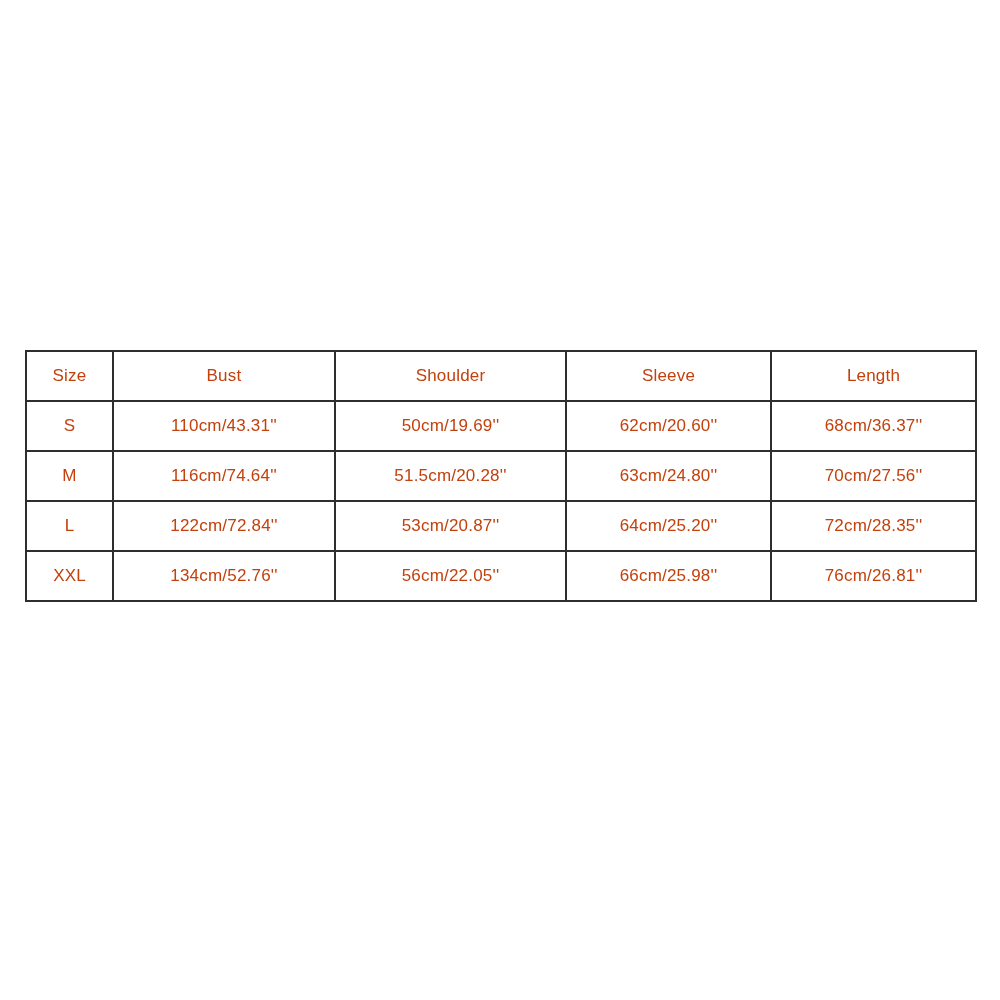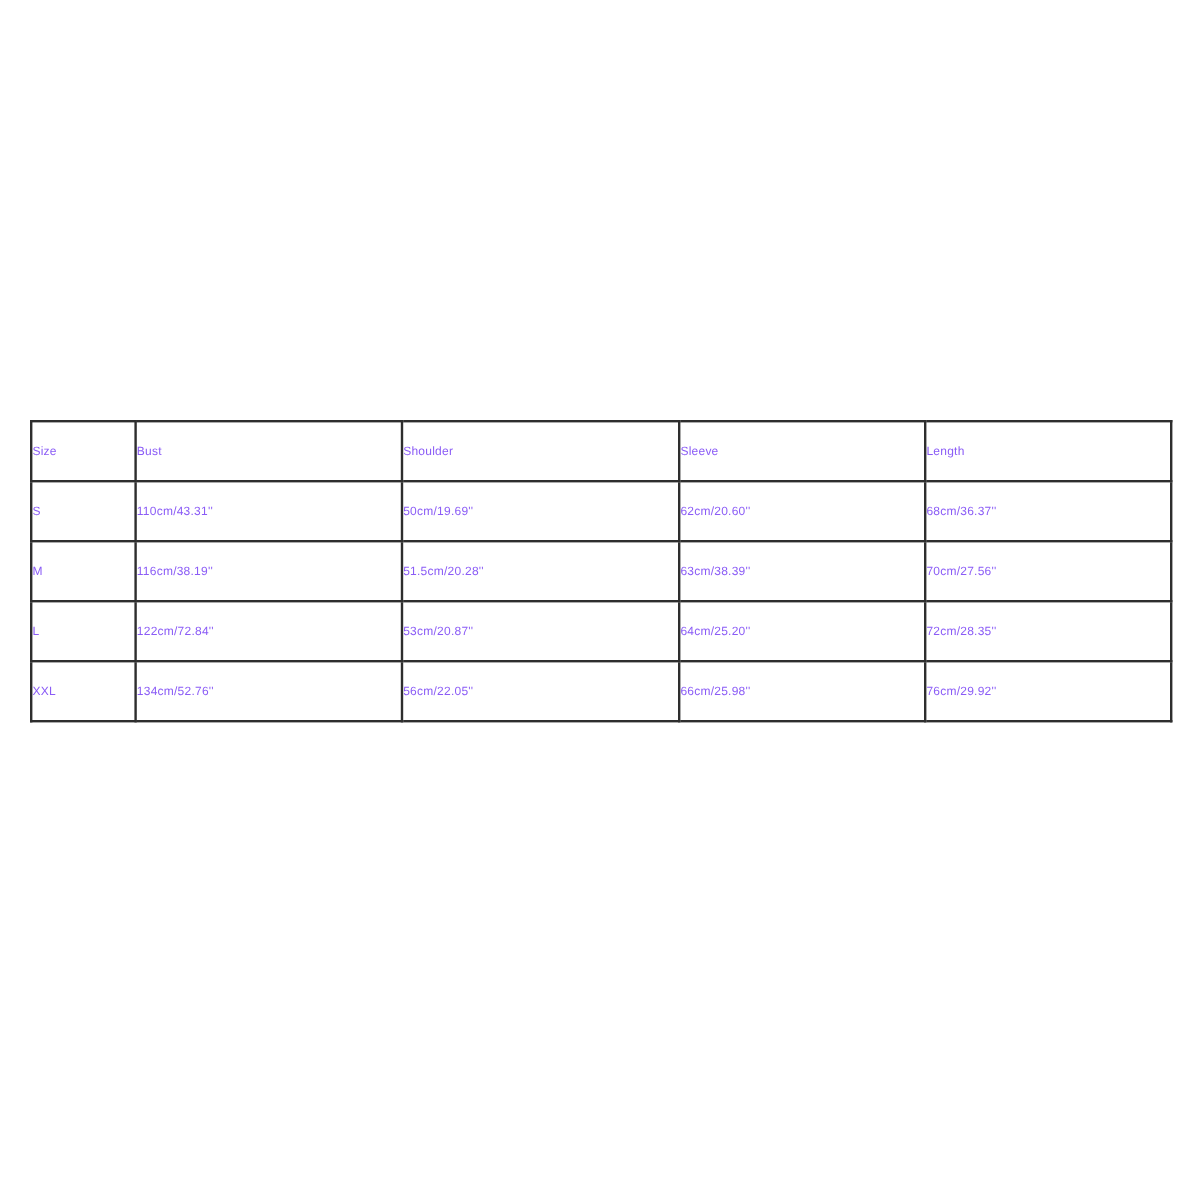--- a/index.html
+++ b/index.html
@@ -20,25 +20,25 @@
     left: 25px;
     top: 350px;
     width: 950px;
     border-collapse: collapse;
     table-layout: fixed;
   }
   table.size-chart th,
   table.size-chart td {
     border: 2px solid #2e2e2e;
     height: 50px;
-    text-align: left;
+    text-align: center;
     vertical-align: middle;
-    font-size: 10px;
+    font-size: 17px;
     font-weight: 400;
-    color: #8b5cf6;
+    color: #c2410c;
     letter-spacing: 0.2px;
     white-space: nowrap;
     overflow: hidden;
   }
   table.size-chart th {
     font-weight: 400;
   }
 </style>
 </head>
 <body>
@@ -64,34 +64,34 @@
     <tbody>
       <tr>
         <td>S</td>
         <td>110cm/43.31''</td>
         <td>50cm/19.69''</td>
         <td>62cm/20.60''</td>
         <td>68cm/36.37''</td>
       </tr>
       <tr>
         <td>M</td>
-        <td>116cm/38.19''</td>
+        <td>116cm/74.64''</td>
         <td>51.5cm/20.28''</td>
-        <td>63cm/38.39''</td>
+        <td>63cm/24.80''</td>
         <td>70cm/27.56''</td>
       </tr>
       <tr>
         <td>L</td>
         <td>122cm/72.84''</td>
         <td>53cm/20.87''</td>
         <td>64cm/25.20''</td>
         <td>72cm/28.35''</td>
       </tr>
       <tr>
         <td>XXL</td>
         <td>134cm/52.76''</td>
         <td>56cm/22.05''</td>
         <td>66cm/25.98''</td>
-        <td>76cm/29.92''</td>
+        <td>76cm/26.81''</td>
       </tr>
     </tbody>
   </table>
 </div>
 
 </body></html>

